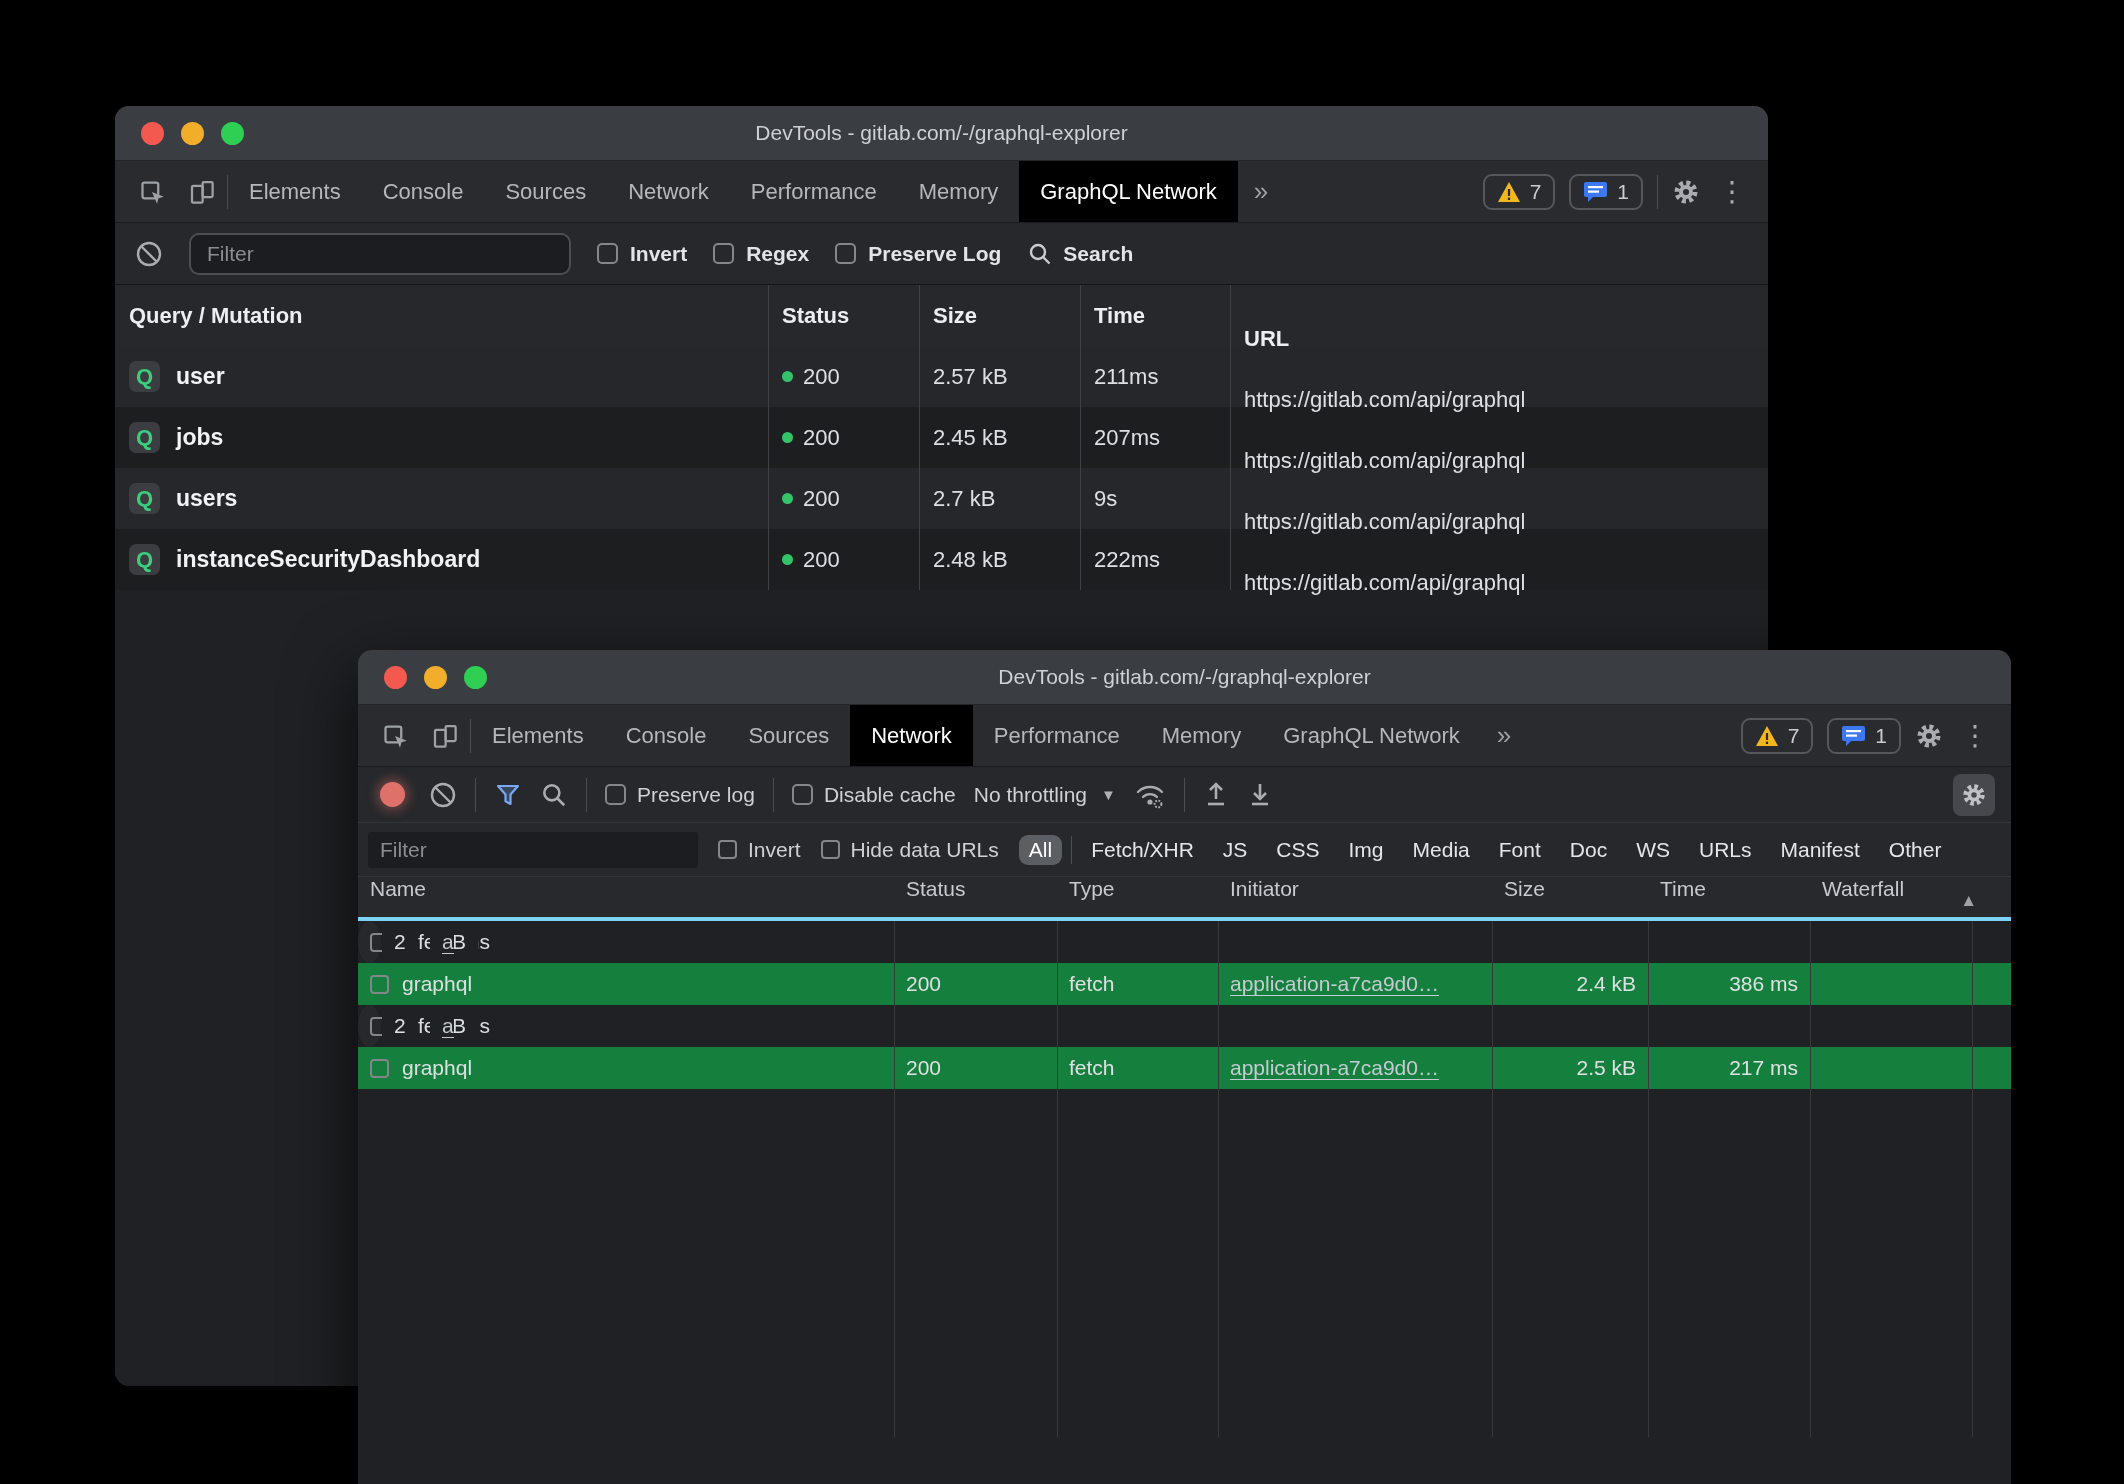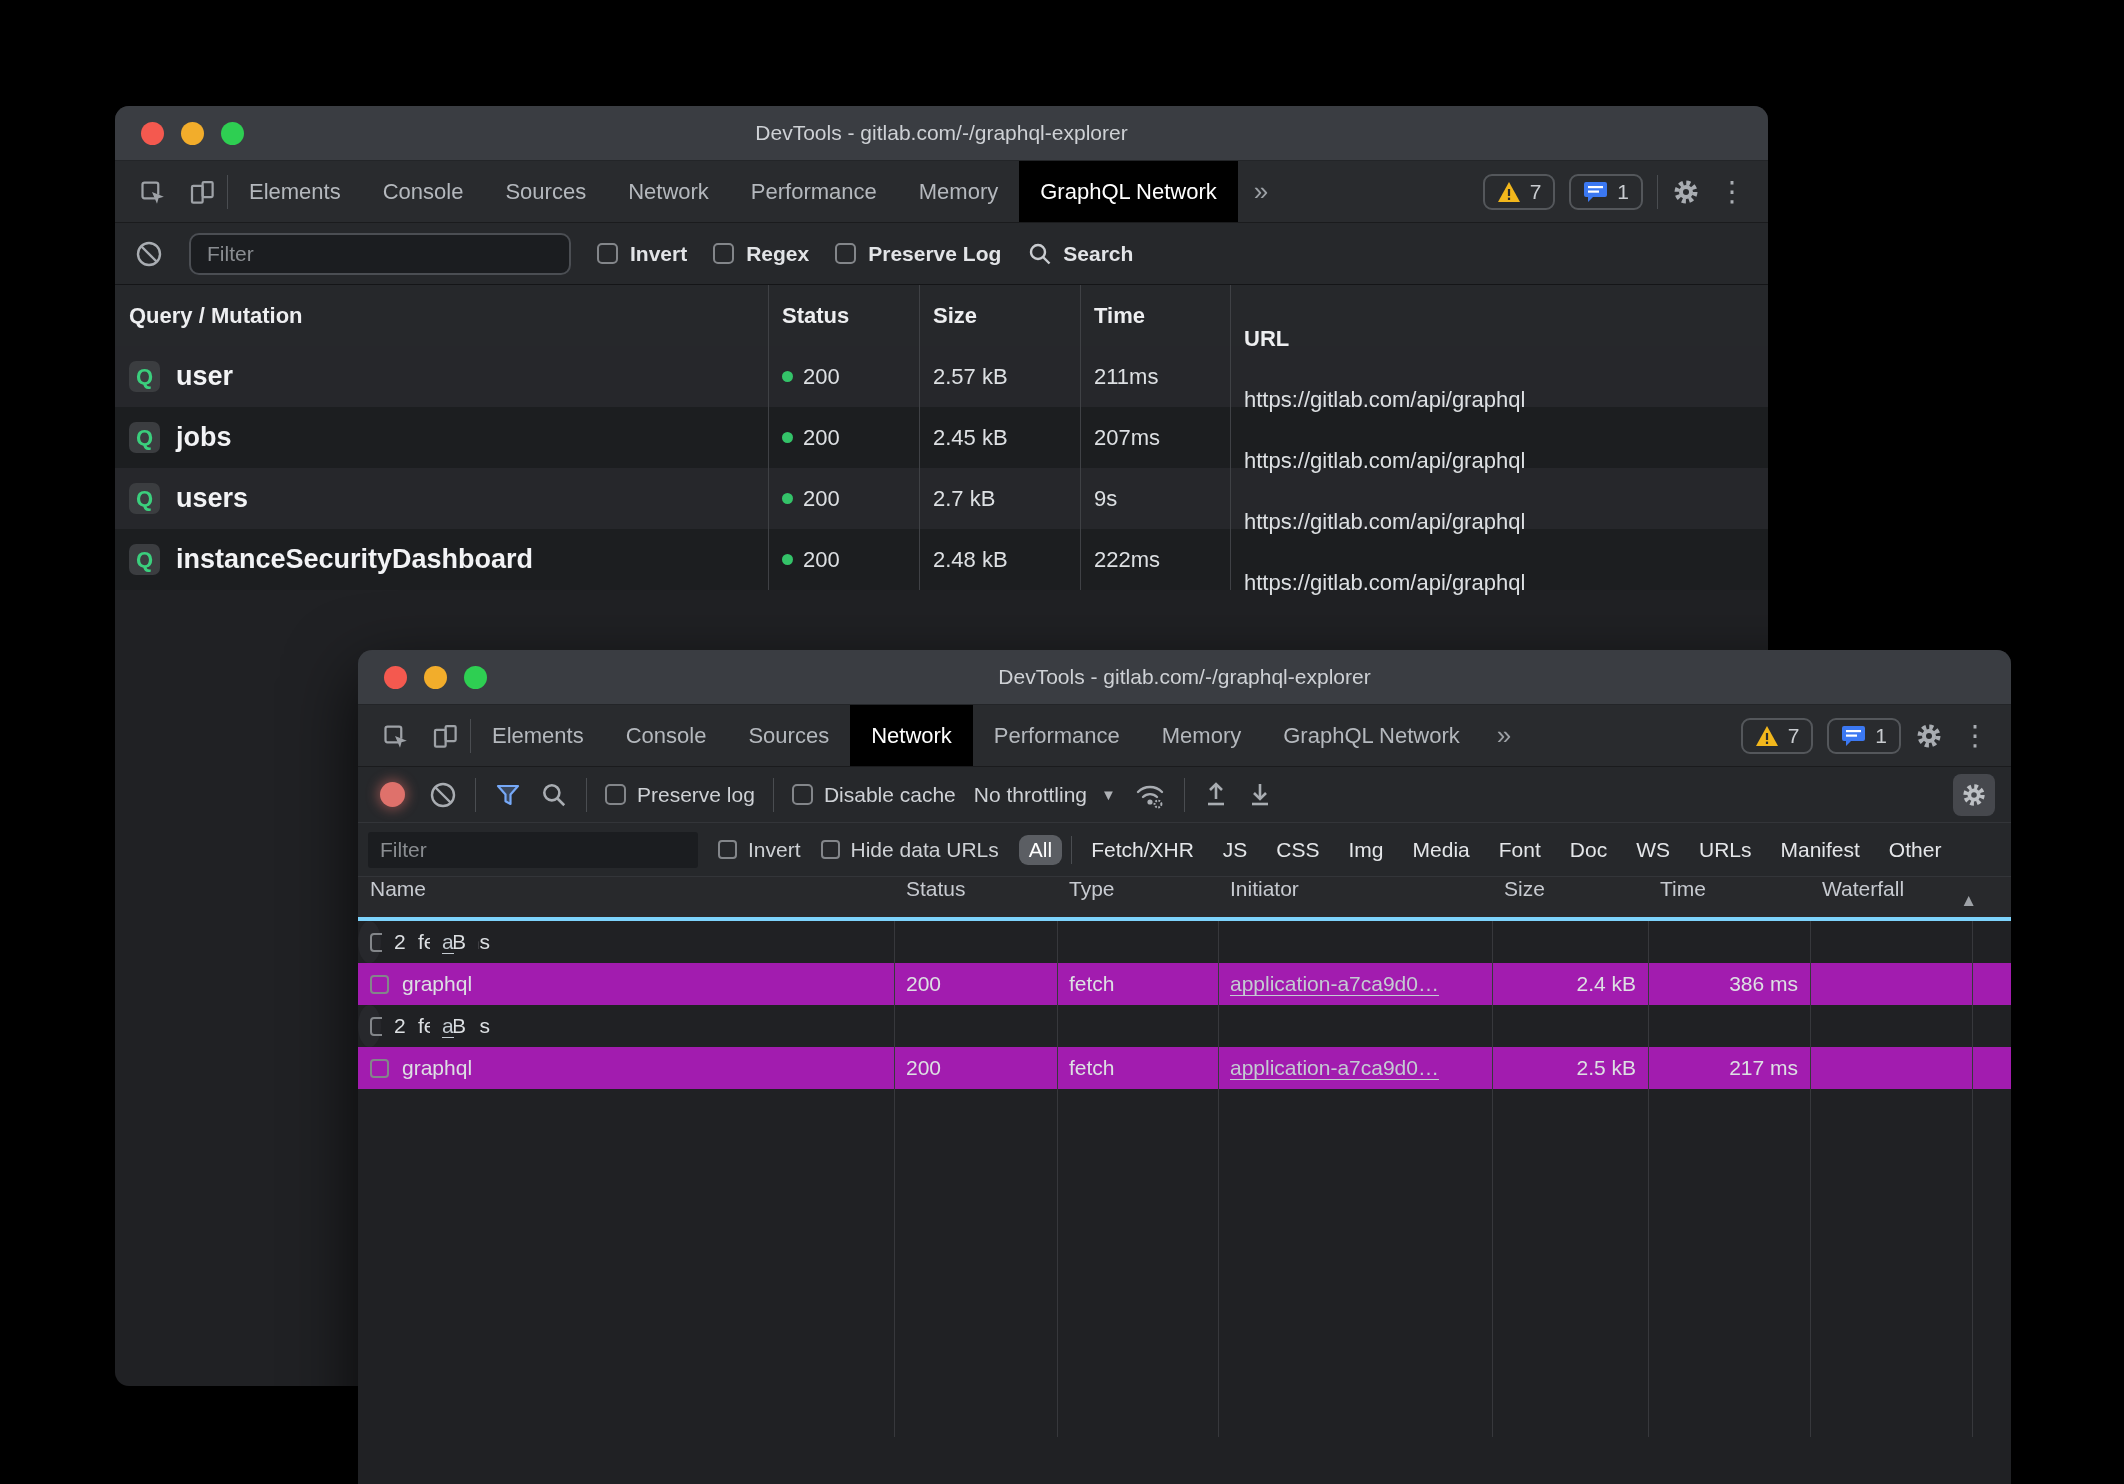--- a/index.html
+++ b/index.html
@@ -80,21 +80,21 @@
   .gc { padding:0 14px; display:flex; align-items:center; overflow:hidden; white-space:nowrap; }
   .gc0 { width:653px; gap:16px; }
   .gc1 { width:151px; gap:10px; }
   .gc2 { width:161px; }
   .gc3 { width:150px; }
   .gc4 { width:538px;margin-top:46px; }
   .q-badge {
     width:31px; height:31px; border-radius:7px; background:#3b3d40; color:#3bcf7d;
     font-weight:bold; font-size:22px; display:flex; align-items:center; justify-content:center; flex:0 0 auto;
   }
-  .row-name { font-weight:bold; color:#f2f3f5; font-size:27px; }
+  .row-name { font-weight:bold; color:#f2f3f5; font-size:23px; }
   .status-dot { width:11px; height:11px; border-radius:50%; background:#34c369; flex:0 0 auto; }
 
   
   .net-toolbar {
     height:56px; background:#26282b; display:flex; align-items:center; gap:18px;
     padding:0 16px; border-bottom:1px solid #333539; font-size:21px; color:#ced1d5;
   }
   .rec-dot { width:25px; height:25px; border-radius:50%; background:#df716b; box-shadow:0 0 12px 3px rgba(224,110,104,.45); margin:0 6px; }
   .tb-item { display:flex; align-items:center; gap:11px; white-space:nowrap; }
   .throttle { display:flex; align-items:center; gap:14px; white-space:nowrap; }
@@ -121,21 +121,21 @@
     padding:0 16px; border-bottom:1px solid #333539; font-size:21px; color:#ced1d5;
   }
 
   
   .net-table { position:relative; height:560px; }
   .net-collines { position:absolute; top:0; left:0; width:100%; height:100%; pointer-events:none; }
   .net-collines div { position:absolute; top:0; width:1px; height:100%; background:#37383c; }
   .net-header { display:flex; height:44px; align-items:flex-start; background:#28292c; font-size:21px; color:#c7cad0; border-bottom:4px solid #7dd3fc; position:relative; }
   .net-row { display:flex; height:42px; align-items:center; font-size:21px; color:#dde0e3; }
   .net-row.light { background:#27282c; }
-  .net-row.dark { background:#a21caf;justify-content:center; }
+  .net-row.dark { background:#15803d;justify-content:center; }
   .nc { padding:0 12px; display:flex; align-items:center; overflow:hidden; white-space:nowrap; }
   .nc0 { width:536px; gap:13px; }
   .nc1 { width:163px; }
   .nc2 { width:161px; }
   .nc3 { width:274px; }
   .nc4 { width:156px; justify-content:flex-end; }
   .nc5 { width:162px; justify-content:flex-end; }
   .nc6 { width:201px; position:relative; padding:0; }
   .initiator-link { color:#c4cbd2; text-decoration:underline; text-underline-offset:4px; }
   .sort-arrow { position:absolute; right:34px; top:14px; font-size:17px; color:#9ea2a7; }

